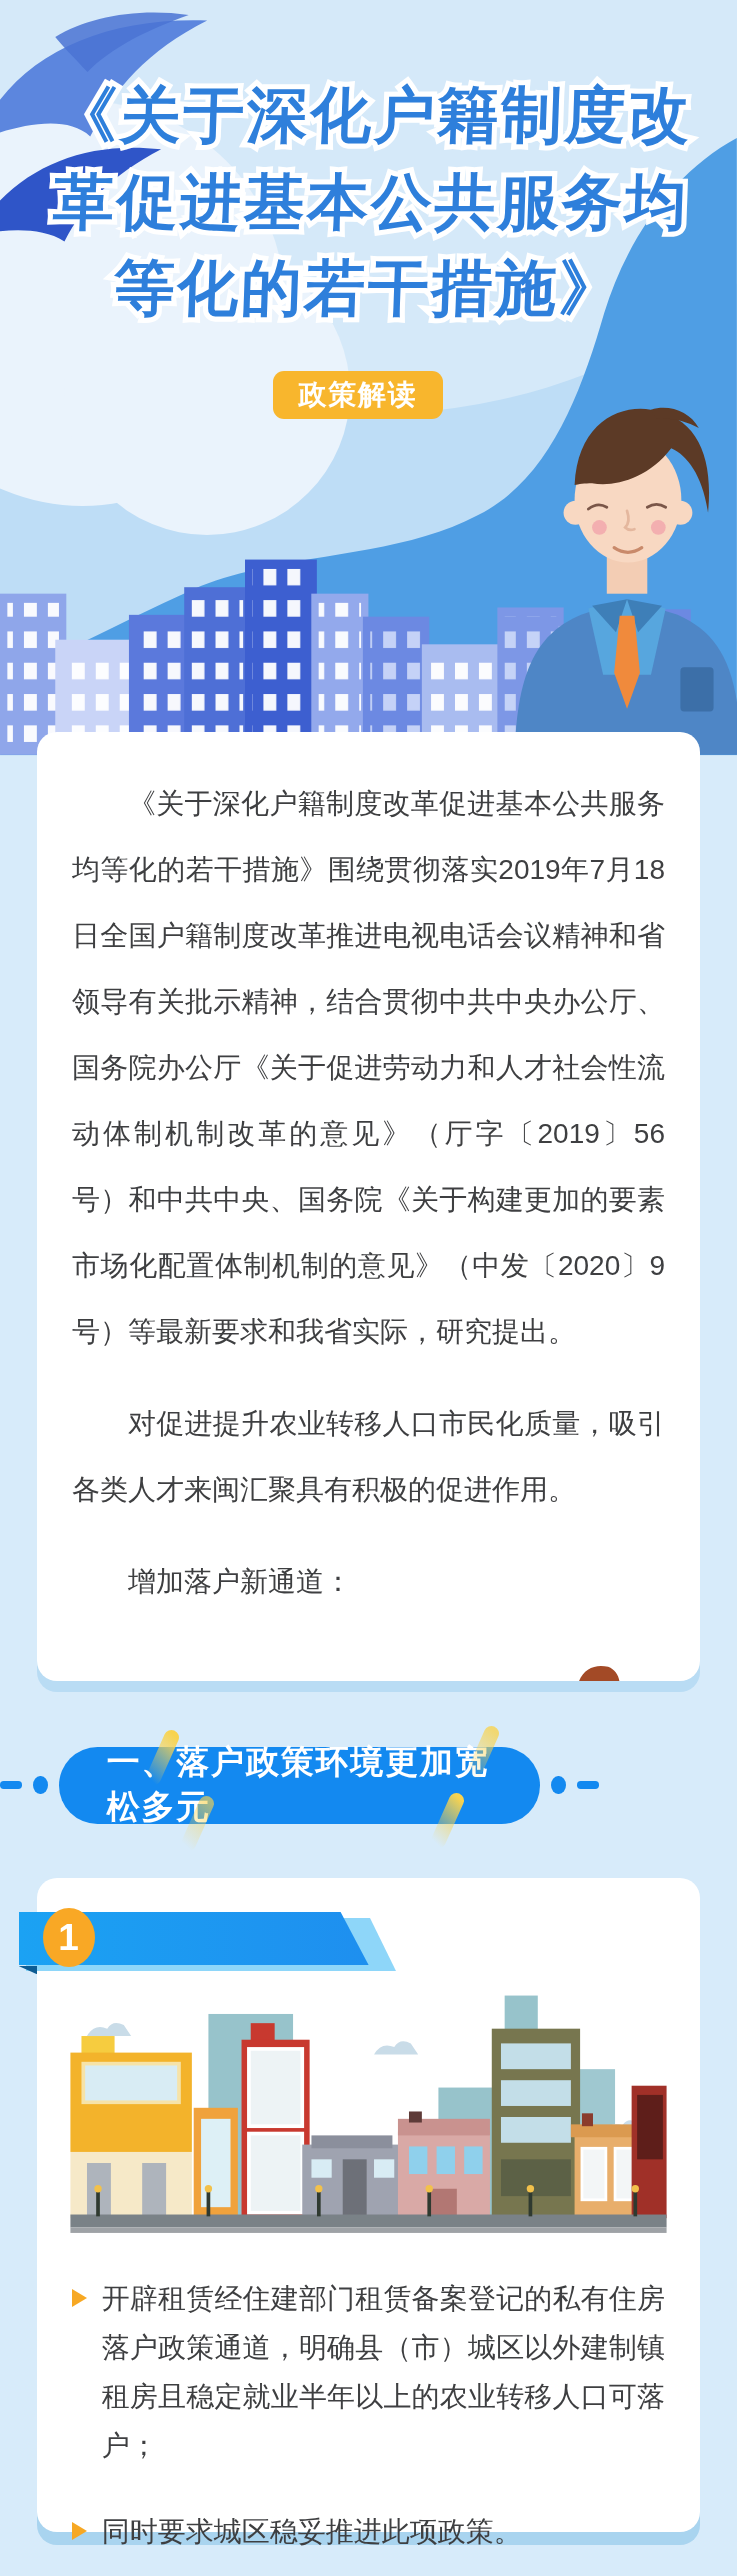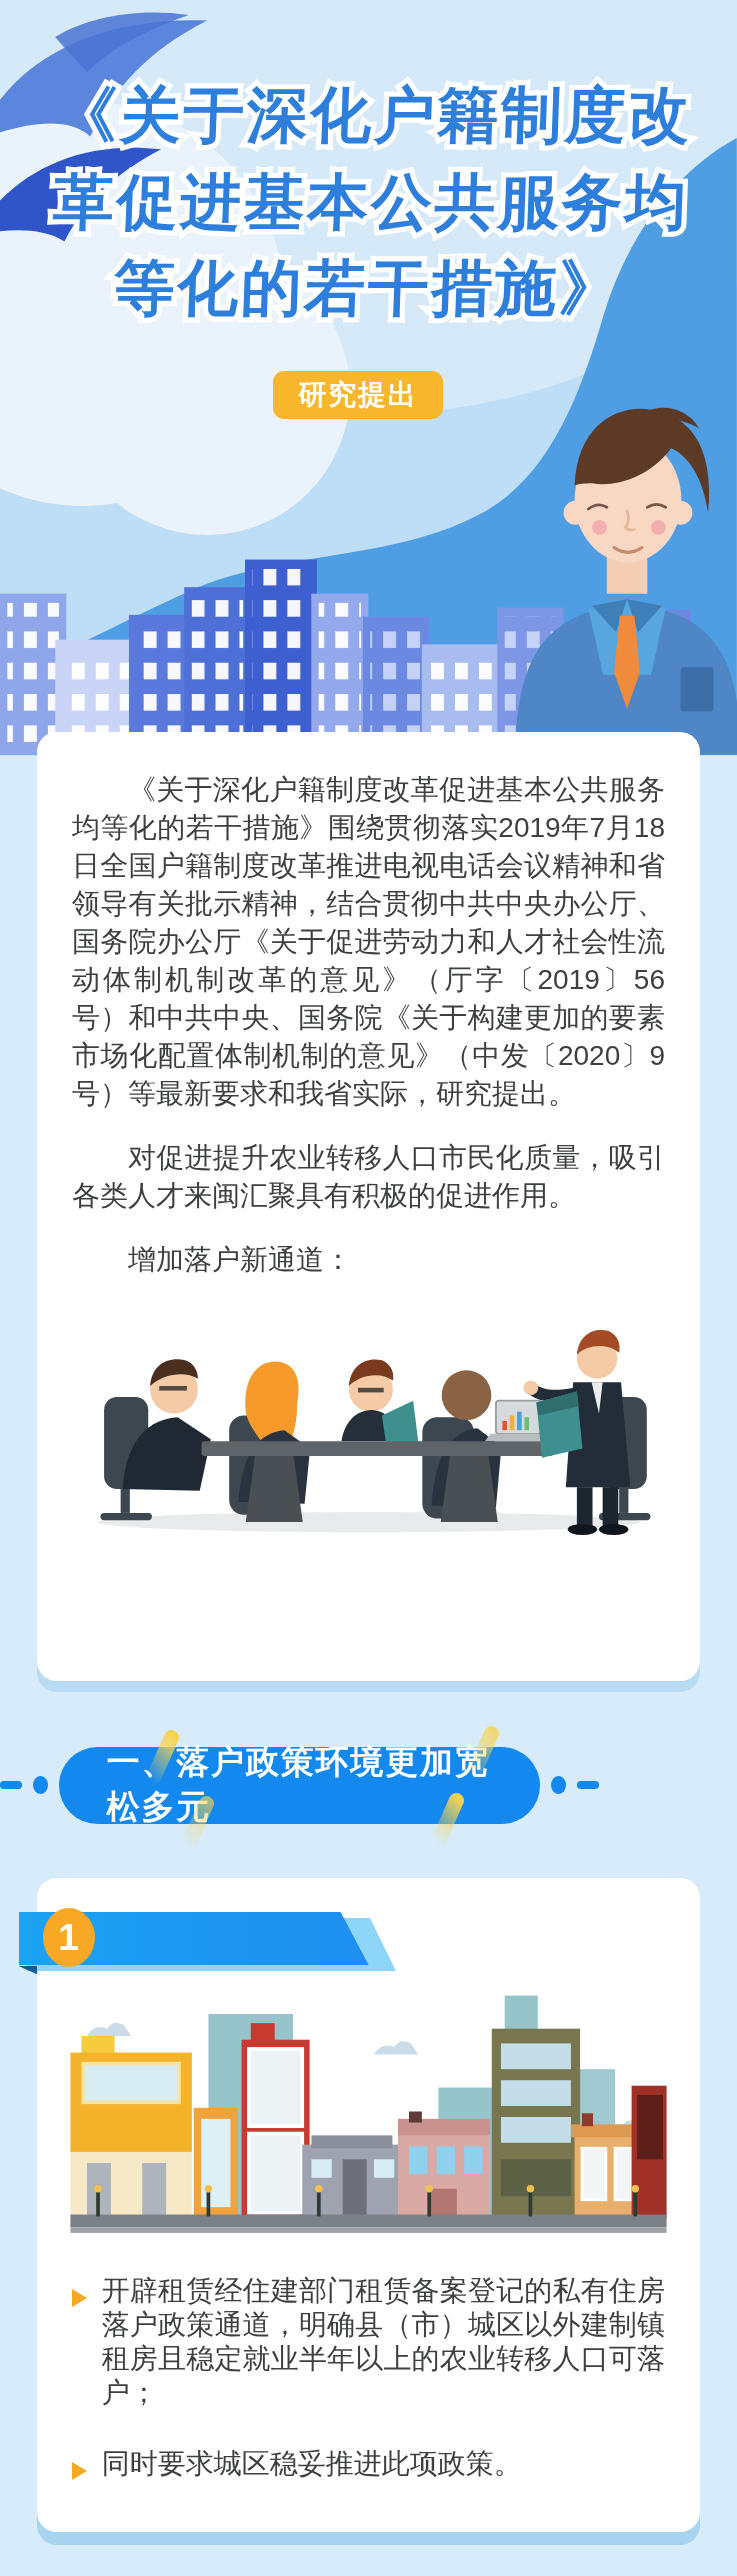--- a/index.html
+++ b/index.html
@@ -19,21 +19,21 @@
         paint-order:stroke;text-anchor:middle;}
   .badge{position:absolute;left:273px;top:371px;width:170px;height:48px;border-radius:11px;
         background:#F8B62D;color:#fff;font-size:28px;font-weight:bold;letter-spacing:1.8px;
         display:flex;align-items:center;justify-content:center;}
   .skyline{position:absolute;left:0;bottom:0;}
   .man{position:absolute;right:-5.5px;bottom:0;}
 
   
   .card1{position:absolute;left:37px;top:732px;width:663px;height:949px;background:#fff;
         border-radius:20px;box-shadow:0 11px 0 #B9DCF4;overflow:hidden;}
-  .card1 p{margin:0 35px;font-size:28px;line-height:38px;color:#3E3F41;
+  .card1 p{margin:0 35px;font-size:28px;line-height:66px;color:#3E3F41;
         text-align:justify;text-indent:2em;}
   .p1{padding-top:39px;}
   .p2,.p3{padding-top:26px;}
   .meeting{display:block;margin:14.7px auto 0 auto;}
 
   
   .banner{position:absolute;top:1741px;left:0;width:599px;height:88px;
         display:flex;align-items:center;justify-content:center;gap:11px;}
   .b-dash{width:28px;height:7.4px;border-radius:3.7px;background:#1389F0;}
   .b-dot{width:18.4px;height:18.4px;border-radius:50%;background:#1389F0;}
@@ -60,21 +60,21 @@
         background:#F9A825;color:#fff;font-size:37px;font-weight:bold;
         display:flex;align-items:center;justify-content:center;}
   .ribbon-title{position:absolute;left:90px;top:41px;color:#fff;font-size:29.5px;
         font-weight:bold;letter-spacing:2.8px;}
   .city{position:absolute;left:33px;top:101px;}
   .bullets{position:absolute;left:35px;right:35px;top:396px;list-style:none;margin:0;padding:0;}
   .bullets li{display:flex;gap:14.7px;}
   .bullets li + li{margin-top:37px;}
   .b-arrow{flex:0 0 auto;margin-top:14.7px;width:0;height:0;
         border-left:15.7px solid #F7A823;border-top:9.2px solid transparent;border-bottom:9.2px solid transparent;}
-  .bullets p{margin:0;font-size:28px;line-height:34px;color:#3E3F41;text-align:justify;}
+  .bullets p{margin:0;font-size:28px;line-height:49px;color:#3E3F41;text-align:justify;}
 </style>
 </head>
 <body>
 
 <div class="page">
 
   <div class="hero">
     <div class="hero-pale"></div>
     <div class="hero-cloud1"></div>
     <div class="hero-cloud2"></div>
@@ -91,21 +91,21 @@
     </svg>
 
     <svg class="title-svg" width="737" height="286" viewBox="0 0 800 310">
       <g transform="skewX(-2)">
         <text x="408" y="76">《关于深化户籍制度改</text>
         <text x="408" y="170">革促进基本公共服务均</text>
         <text x="408" y="264">等化的若干措施》</text>
       </g>
     </svg>
 
-    <div class="badge">研究提出</div>
+    <div class="badge">政策解读</div>
 
     <svg class="skyline" width="700" height="249" viewBox="0 0 760 270">
       <defs>
         <pattern id="pw" width="26" height="34" patternUnits="userSpaceOnUse">
           <rect width="14" height="18" fill="#FFFFFF" opacity="0.95"></rect>
         </pattern>
         <pattern id="pl" width="26" height="34" patternUnits="userSpaceOnUse">
           <rect width="14" height="18" fill="#C9D6F7" opacity="0.95"></rect>
         </pattern>
       </defs>

